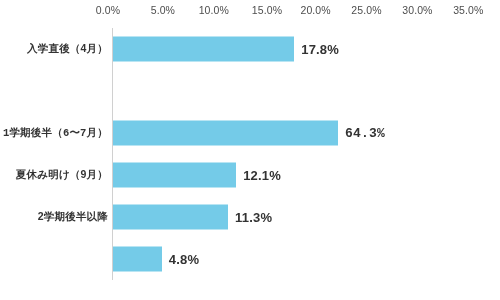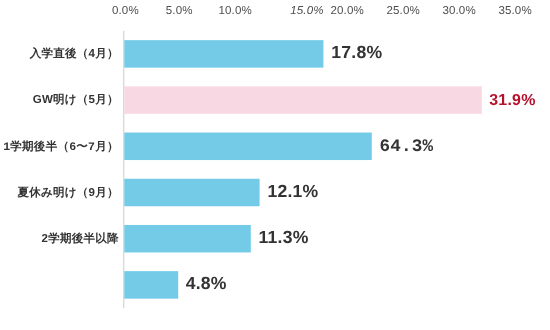--- a/index.html
+++ b/index.html
@@ -78,59 +78,54 @@
     transform: translateY(-50%);
     height: 25px;
   }
   .bar.blue  { background: #74cbe8; }
   .bar.pink  { background: #f8d8e3; }
 
   .value-label {
     position: absolute;
     top: 50%;
     transform: translateY(-50%);
-    font-size: 16px;
+    font-size: 13px;
     font-weight: bold;
     color: #333333;
     white-space: nowrap;
     letter-spacing: 0.2px;
   }
   .value-label.highlight {
     font-size: 14.5px;
     color: #b5112c;
   }
 </style>
 </head>
 <body>
 
 <div id="chart">
 
   <div class="axis-top">
-      <div class="tick-label" style="left: 114px;">0.0%</div>
+      <div class="tick-label" style="left: 108px;">0.0%</div>
       <div class="tick-label" style="left: 162.9px;">5.0%</div>
       <div class="tick-label" style="left: 213.8px;">10.0%</div>
-      <div class="tick-label" style="left: 279px; font-style: italic;">15.0%</div>
+      <div class="tick-label" style="left: 267px;">15.0%</div>
       <div class="tick-label" style="left: 315.6px;">20.0%</div>
       <div class="tick-label" style="left: 366.5px;">25.0%</div>
       <div class="tick-label" style="left: 417.4px;">30.0%</div>
       <div class="tick-label" style="left: 468.3px;">35.0%</div>
     </div>
 
   <div class="axis-line" style="left: 112px; top: 28px; height: 252px; background: rgb(208, 208, 208);"></div>
 
   <div class="rows">
       <div class="row" style="top: 28px;">
         <div class="cat-label">入学直後（4月）</div>
         <div class="bar blue" style="left: 113px; width: 181.204px; background: rgb(116, 203, 232);"></div>
         <div class="value-label" style="left: 301.204px; color: rgb(51, 51, 51);">17.8%</div>
-      </div>
-      <div class="row" style="top: 70px;">
-        <div class="cat-label">GW明け（5月）</div>
-        <div class="bar pink" style="left: 113px; width: 324.742px; background: rgb(248, 216, 227);"></div>
-        <div class="value-label highlight" style="left: 444.742px; color: rgb(181, 17, 44);">31.9%</div>
       </div>
       <div class="row" style="top: 112px; font-family: Liberation Mono, monospace;">
         <div class="cat-label">1学期後半（6〜7月）</div>
         <div class="bar blue" style="left: 113px; width: 224.978px; background: rgb(116, 203, 232);"></div>
         <div class="value-label" style="left: 344.978px; color: rgb(51, 51, 51);">64.3%</div>
       </div>
       <div class="row" style="top: 154px;">
         <div class="cat-label">夏休み明け（9月）</div>
         <div class="bar blue" style="left: 113px; width: 123.178px; background: rgb(116, 203, 232);"></div>
         <div class="value-label" style="left: 243.178px; color: rgb(51, 51, 51);">12.1%</div>

